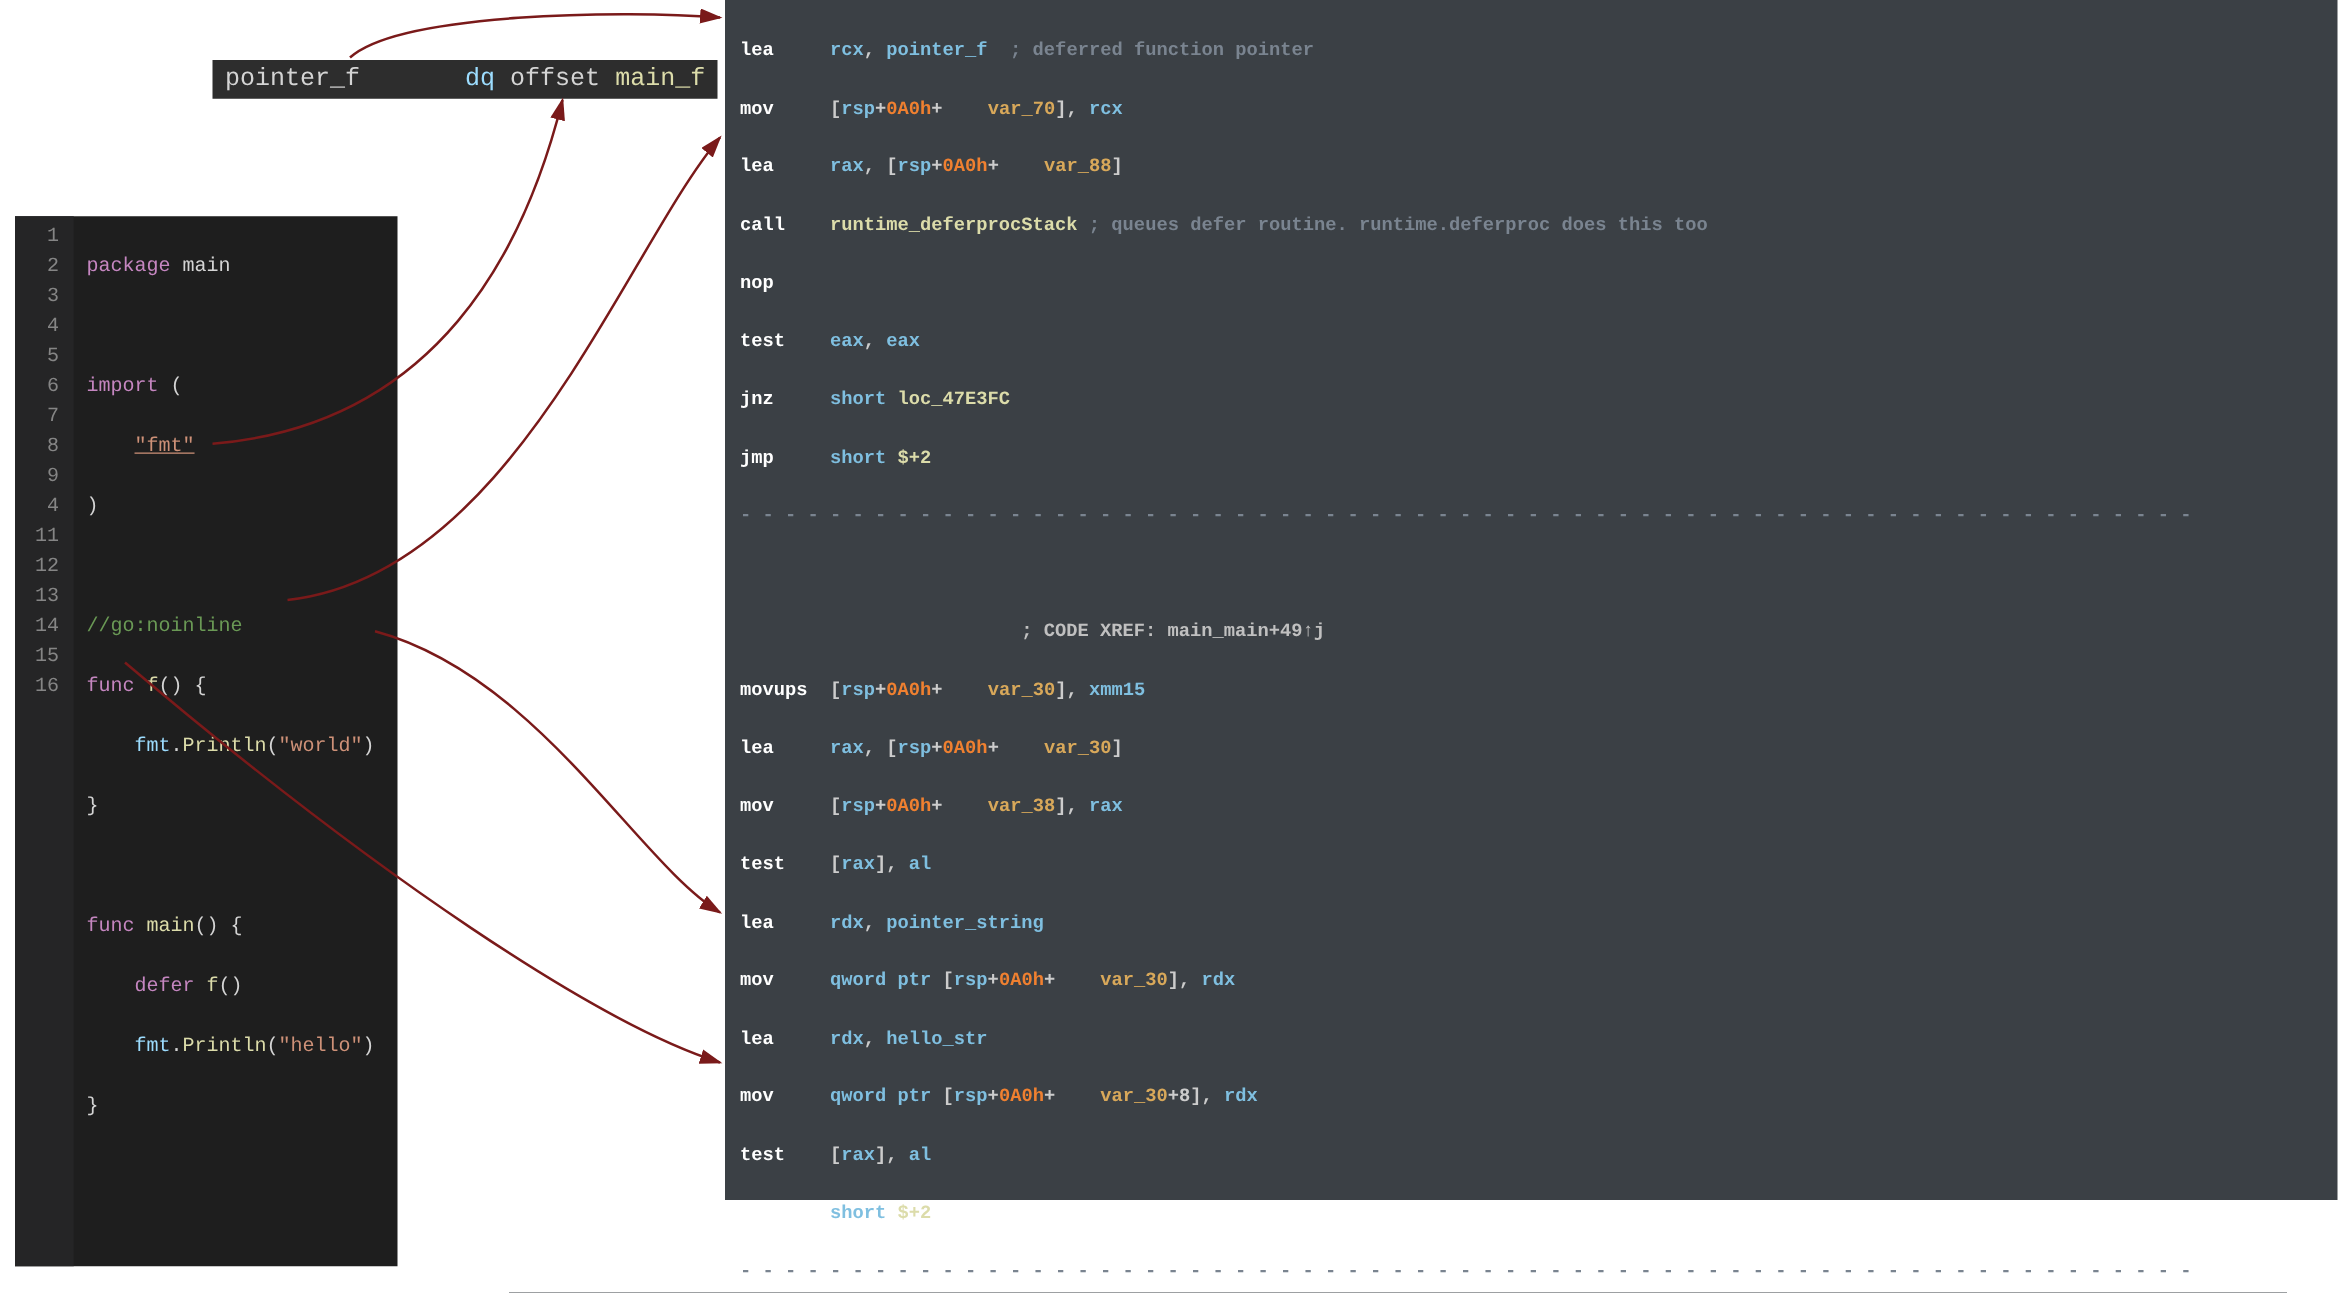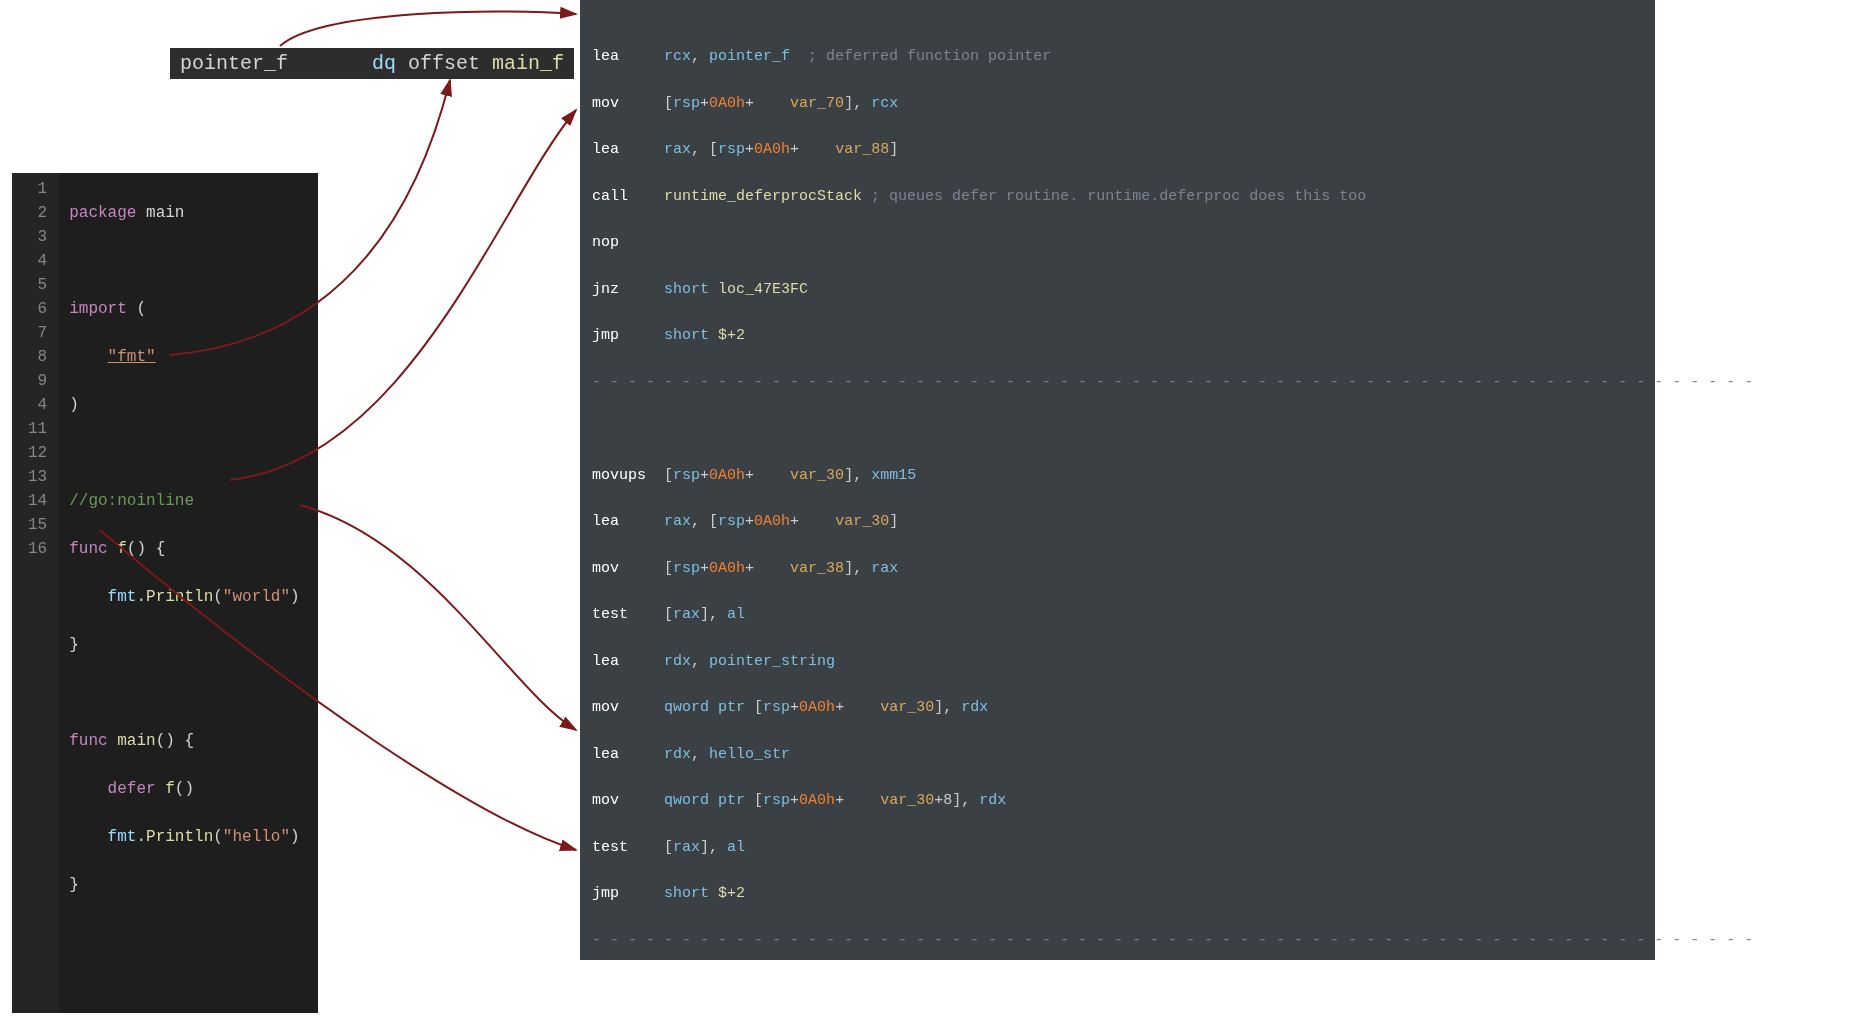--- a/index.html
+++ b/index.html
@@ -54,30 +54,30 @@
   .str { color: #ce9178; }
   .cm { color: #6a9955; }
   .fn { color: #dcdcaa; }
   .id { color: #9cdcfe; }
   .pl { color: #d4d4d4; }
 
   .asm-box {
     position: absolute;
     left: 580px;
     top: 0;
-    width: 1075px;
+    width: 1290px;
     height: 960px;
     background: #3b4045;
     color: #cccccc;
     font-size: 15px;
     line-height: 1.55;
-    padding: 22px 12px;
+    padding: 6px 12px;
     box-sizing: border-box;
     white-space: pre;
-    font-weight: 400;
+    font-weight: 700;
   }
   .asm-box .mn { color: #ffffff; }
   .asm-box .reg { color: #7fbfe0; }
   .asm-box .hex { color: #f08030; text-align: right; }
   .asm-box .var { color: #d8a85a; margin-left: 36px; }
   .asm-box .fnref { color: #dcdcaa; }
   .asm-box .sym { color: #7fbfe0; }
   .asm-box .cmt { color: #7a8490; }
   .asm-box .xref { color: #c0c0c0; }
   .asm-box .dash { color: #7a8490; border: none; }
@@ -135,24 +135,26 @@
 <div> </div>
   </div>
 </div>
 
 <div class="asm-box">
 <div><span class="mn">lea</span>     <span class="reg">rcx</span>, <span class="sym">pointer_f</span>  <span class="cmt">; deferred function pointer</span></div>
 <div><span class="mn">mov</span>     <span>[</span><span class="reg">rsp</span>+<span class="hex">0A0h</span>+<span class="var">var_70</span><span>],</span> <span class="reg">rcx</span></div>
 <div><span class="mn">lea</span>     <span class="reg">rax</span><span>, [</span><span class="reg">rsp</span>+<span class="hex">0A0h</span>+<span class="var">var_88</span><span>]</span></div>
 <div><span class="mn">call</span>    <span class="fnref">runtime_deferprocStack</span> <span class="cmt">; queues defer routine. runtime.deferproc does this too</span></div>
 <div><span class="mn">nop</span></div>
+<div><span class="mn">test</span>    <span class="reg">eax</span>, <span class="reg">eax</span></div>
 <div><span class="mn">jnz</span>     <span class="reg">short</span> <span class="locref">loc_47E3FC</span></div>
 <div><span class="mn">jmp</span>     <span class="reg">short</span> <span class="fnref">$+2</span></div>
 <div class="dash">- - - - - - - - - - - - - - - - - - - - - - - - - - - - - - - - - - - - - - - - - - - - - - - - - - - - - - - - - - - - - - - - -</div>
 <div> </div>
+<div>                         <span class="xref">; CODE XREF: main_main+49↑j</span></div>
 <div><span class="mn">movups</span>  <span>[</span><span class="reg">rsp</span>+<span class="hex">0A0h</span>+<span class="var">var_30</span><span>],</span> <span class="reg">xmm15</span></div>
 <div><span class="mn">lea</span>     <span class="reg">rax</span><span>, [</span><span class="reg">rsp</span>+<span class="hex">0A0h</span>+<span class="var">var_30</span><span>]</span></div>
 <div><span class="mn">mov</span>     <span>[</span><span class="reg">rsp</span>+<span class="hex">0A0h</span>+<span class="var">var_38</span><span>],</span> <span class="reg">rax</span></div>
 <div><span class="mn">test</span>    <span>[</span><span class="reg">rax</span><span>],</span> <span class="reg">al</span></div>
 <div><span class="mn">lea</span>     <span class="reg">rdx</span>, <span class="sym">pointer_string</span></div>
 <div><span class="mn">mov</span>     <span class="reg">qword ptr</span> <span>[</span><span class="reg">rsp</span>+<span class="hex">0A0h</span>+<span class="var">var_30</span><span>],</span> <span class="reg">rdx</span></div>
 <div><span class="mn">lea</span>     <span class="reg">rdx</span>, <span class="sym">hello_str</span></div>
 <div><span class="mn">mov</span>     <span class="reg">qword ptr</span> <span>[</span><span class="reg">rsp</span>+<span class="hex">0A0h</span>+<span class="var">var_30</span><span>+8</span><span>],</span> <span class="reg">rdx</span></div>
 <div><span class="mn">test</span>    <span>[</span><span class="reg">rax</span><span>],</span> <span class="reg">al</span></div>
 <div><span class="mn">jmp</span>     <span class="reg">short</span> <span class="fnref">$+2</span></div>

